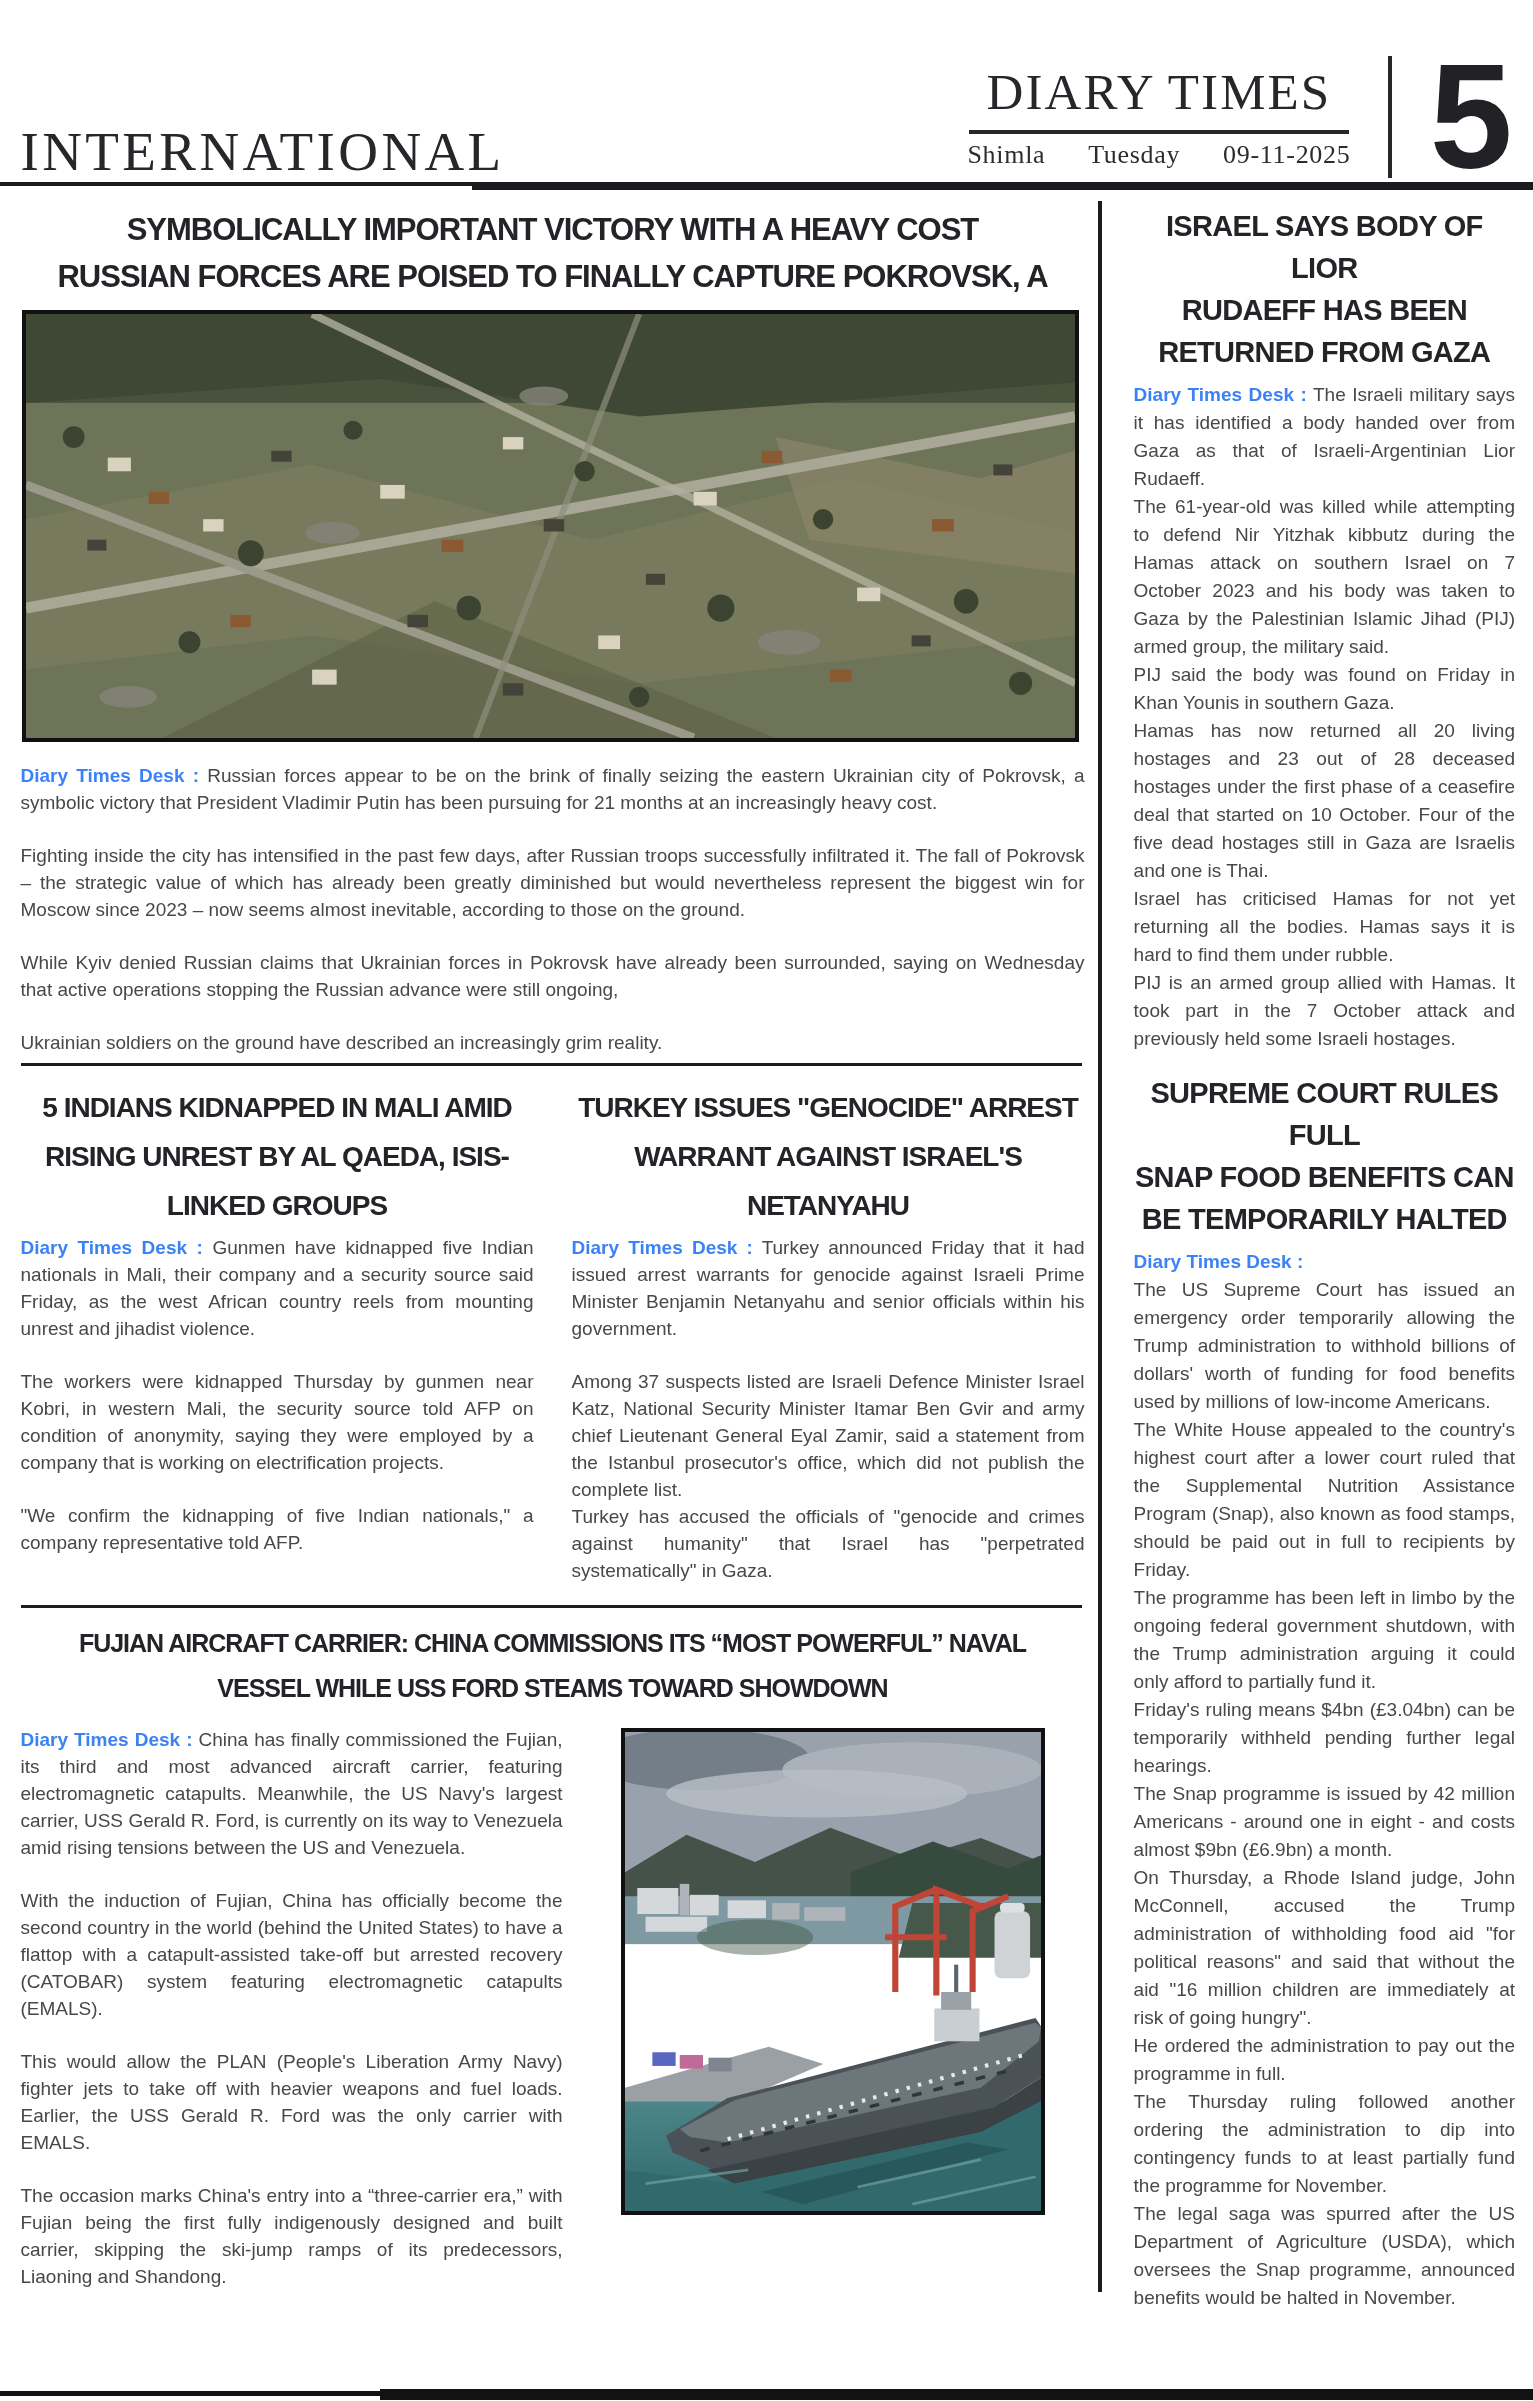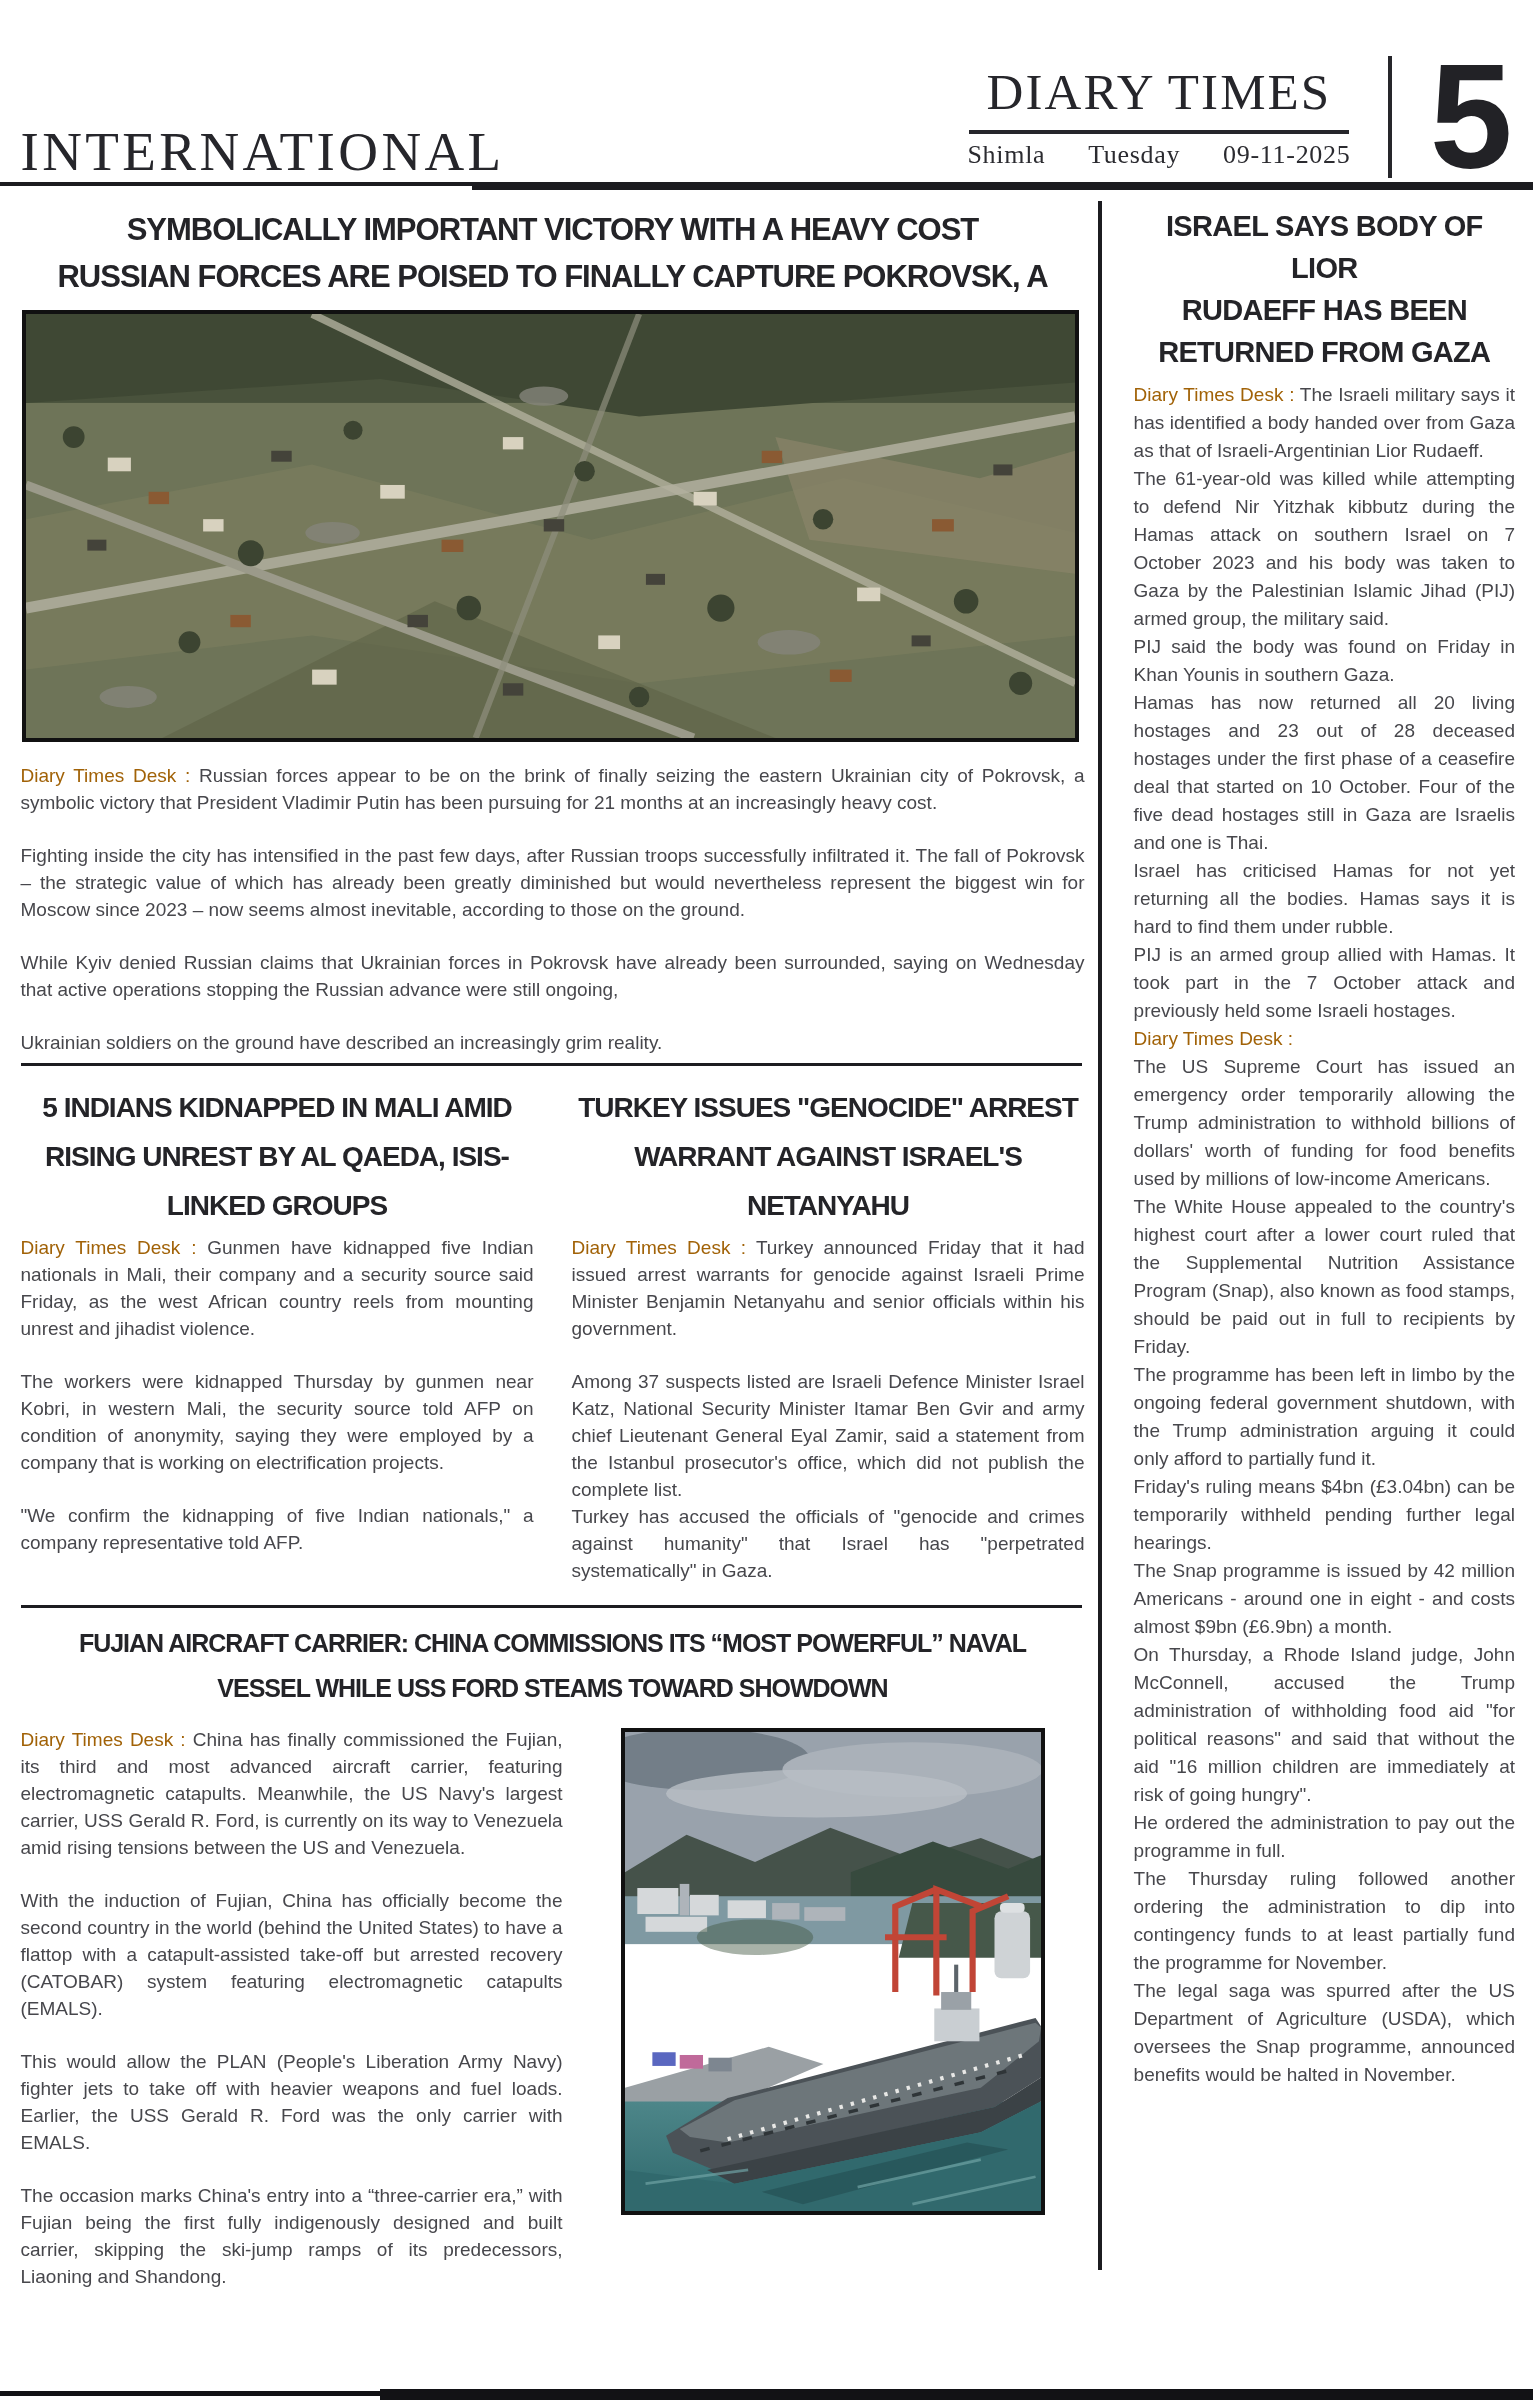--- a/index.html
+++ b/index.html
@@ -34,21 +34,21 @@
   
   .headline{font-weight:700;text-align:center;color:#242428;letter-spacing:-1px;margin:0;}
   .headline span{display:block;}
   .pokrovsk-head{font-size:31px;line-height:47px;margin:15px 0 9.6px;}
   .sub-head{font-size:28px;line-height:49px;margin:8.2px 0 4.1px;}
   .fujian-head{font-size:25px;line-height:45px;margin:13.7px 6.8px 15px;}
   .right-head{font-size:29px;line-height:42px;margin:11px 0 8.2px;letter-spacing:-0.7px;}
   
   .body-para{font-size:19px;line-height:27px;text-align:justify;color:#47474c;margin:0;}
   .gap{margin-bottom:26px;}
-  .byline{font-weight:400;color:#a16207;}
+  .byline{font-weight:700;color:#3b82f6;}
   .right-col .body-para{line-height:28px;}
   .byline-line{margin:0;}
   
   .photo-frame{border:4.1px solid #111;margin:6.8px 5.5px 23px 1.4px;font-size:0;}
   .photo-frame svg{display:block;width:100%;}
   .two-col{display:flex;gap:38px;}
   .two-col article{flex:1;min-width:0;}
   .fujian-flex{display:flex;gap:18px;align-items:flex-start;}
   .fujian-text{flex:1;min-width:0;}
   .photo2-frame{flex:none;width:416px;border:4.1px solid #111;font-size:0;margin-top:1.4px;}
@@ -274,20 +274,25 @@
         </h2>
         <p class="body-para"><span class="byline">Diary Times Desk :</span> <span>The Israeli military says it has identified a body handed over from Gaza as that of Israeli-Argentinian Lior Rudaeff.</span></p>
         <p class="body-para">The 61-year-old was killed while attempting to defend Nir Yitzhak kibbutz during the Hamas attack on southern Israel on 7 October 2023 and his body was taken to Gaza by the Palestinian Islamic Jihad (PIJ) armed group, the military said.</p>
         <p class="body-para">PIJ said the body was found on Friday in Khan Younis in southern Gaza.</p>
         <p class="body-para">Hamas has now returned all 20 living hostages and 23 out of 28 deceased hostages under the first phase of a ceasefire deal that started on 10 October. Four of the five dead hostages still in Gaza are Israelis and one is Thai.</p>
         <p class="body-para">Israel has criticised Hamas for not yet returning all the bodies. Hamas says it is hard to find them under rubble.</p>
         <p class="body-para">PIJ is an armed group allied with Hamas. It took part in the 7 October attack and previously held some Israeli hostages.</p>
       </article>
 
       <article>
+        <h2 class="headline right-head" style="margin-top:19px;">
+          <span>SUPREME COURT RULES FULL</span>
+          <span>SNAP FOOD BENEFITS CAN</span>
+          <span>BE TEMPORARILY HALTED</span>
+        </h2>
         <p class="body-para byline-line"><span class="byline">Diary Times Desk :</span></p>
         <p class="body-para">The US Supreme Court has issued an emergency order temporarily allowing the Trump administration to withhold billions of dollars' worth of funding for food benefits used by millions of low-income Americans.</p>
         <p class="body-para">The White House appealed to the country's highest court after a lower court ruled that the Supplemental Nutrition Assistance Program (Snap), also known as food stamps, should be paid out in full to recipients by Friday.</p>
         <p class="body-para">The programme has been left in limbo by the ongoing federal government shutdown, with the Trump administration arguing it could only afford to partially fund it.</p>
         <p class="body-para">Friday's ruling means $4bn (£3.04bn) can be temporarily withheld pending further legal hearings.</p>
         <p class="body-para">The Snap programme is issued by 42 million Americans - around one in eight - and costs almost $9bn (£6.9bn) a month.</p>
         <p class="body-para">On Thursday, a Rhode Island judge, John McConnell, accused the Trump administration of withholding food aid "for political reasons" and said that without the aid "16 million children are immediately at risk of going hungry".</p>
         <p class="body-para">He ordered the administration to pay out the programme in full.</p>
         <p class="body-para">The Thursday ruling followed another ordering the administration to dip into contingency funds to at least partially fund the programme for November.</p>
         <p class="body-para">The legal saga was spurred after the US Department of Agriculture (USDA), which oversees the Snap programme, announced benefits would be halted in November.</p>

